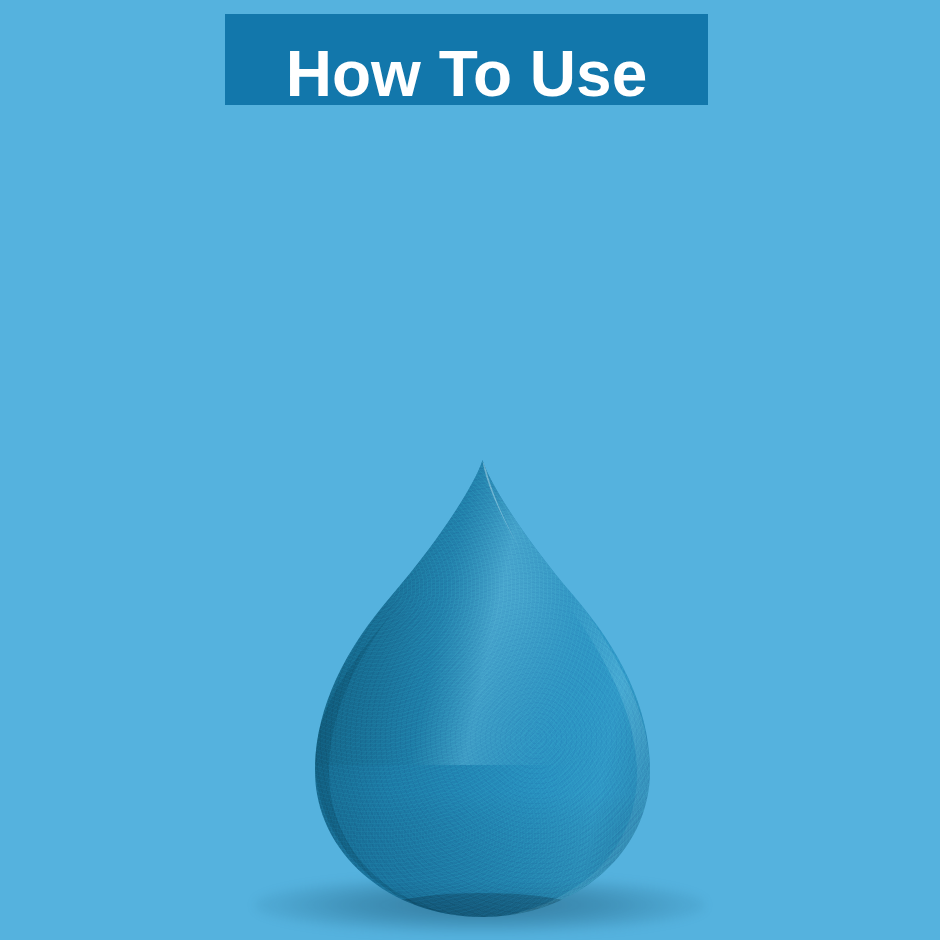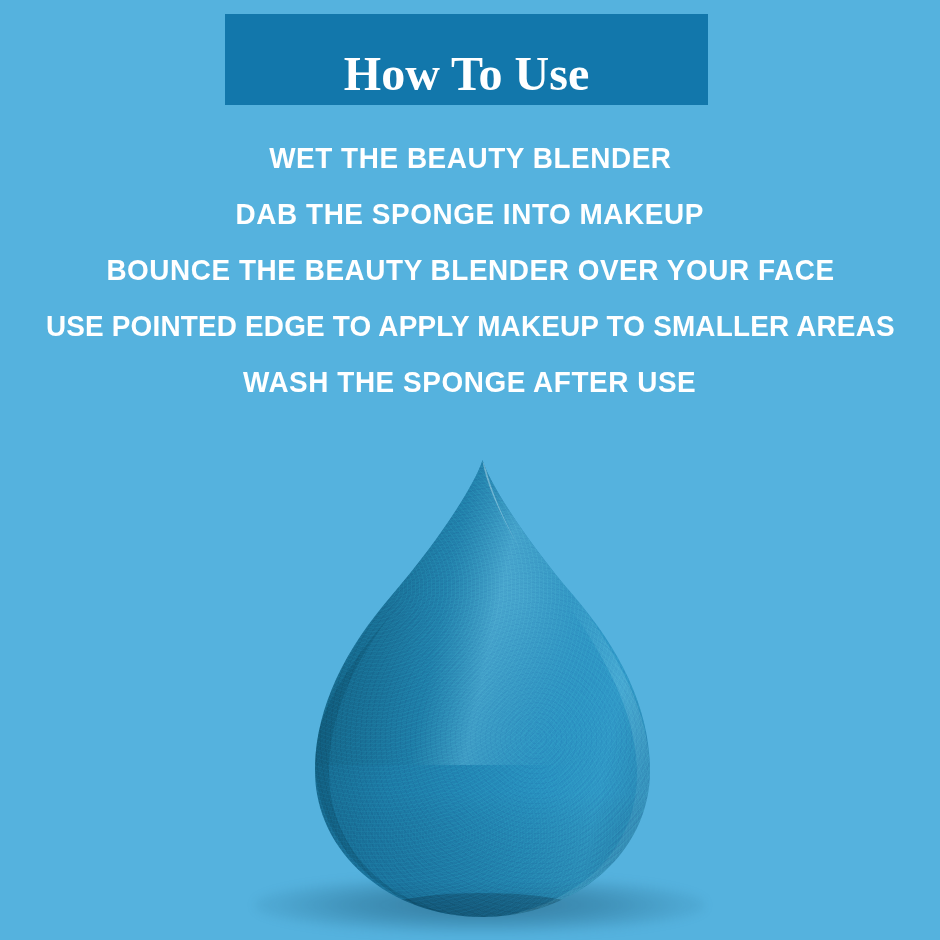--- a/index.html
+++ b/index.html
@@ -28,23 +28,23 @@
     top: 14px;
     width: 483px;
     height: 91px;
     background: #1277ab;
     display: flex;
     align-items: center;
     justify-content: center;
   }
   #title-text {
     color: #ffffff;
-    font-family: Liberation Serif, serif;
+    font-family: Liberation Sans, sans-serif;
     font-weight: bold;
-    font-size: 48px;
+    font-size: 64px;
     line-height: 1;
     letter-spacing: 0px;
     white-space: nowrap;
     position: relative;
     top: -2px;
     margin-top: 32px;
   }
 
   
   #steps {
@@ -124,27 +124,20 @@
 </style>
 </head>
 <body>
 
 <div id="infographic">
 
   <div id="title-banner">
     <div id="title-text">How To Use</div>
   </div>
 
-  <div id="steps">
-    <div class="step-line s0">WET THE BEAUTY BLENDER</div>
-    <div class="step-line s1">DAB THE SPONGE INTO MAKEUP</div>
-    <div class="step-line s2">BOUNCE THE BEAUTY BLENDER OVER YOUR FACE</div>
-    <div class="step-line s3">USE POINTED EDGE TO APPLY MAKEUP TO SMALLER AREAS</div>
-    <div class="step-line s4">WASH THE SPONGE AFTER USE</div>
-  </div>
 
   <div id="sponge-wrap">
 
     <div id="sponge-shadow"></div>
 
     <div id="sponge-body">
       <svg width="335" height="458" viewBox="0 0 335 458" xmlns="http://www.w3.org/2000/svg">
         <defs>
           <linearGradient id="spongeMain" x1="0" y1="0.35" x2="1" y2="0.65">
             <stop offset="0%" stop-color="#13607e"></stop>

